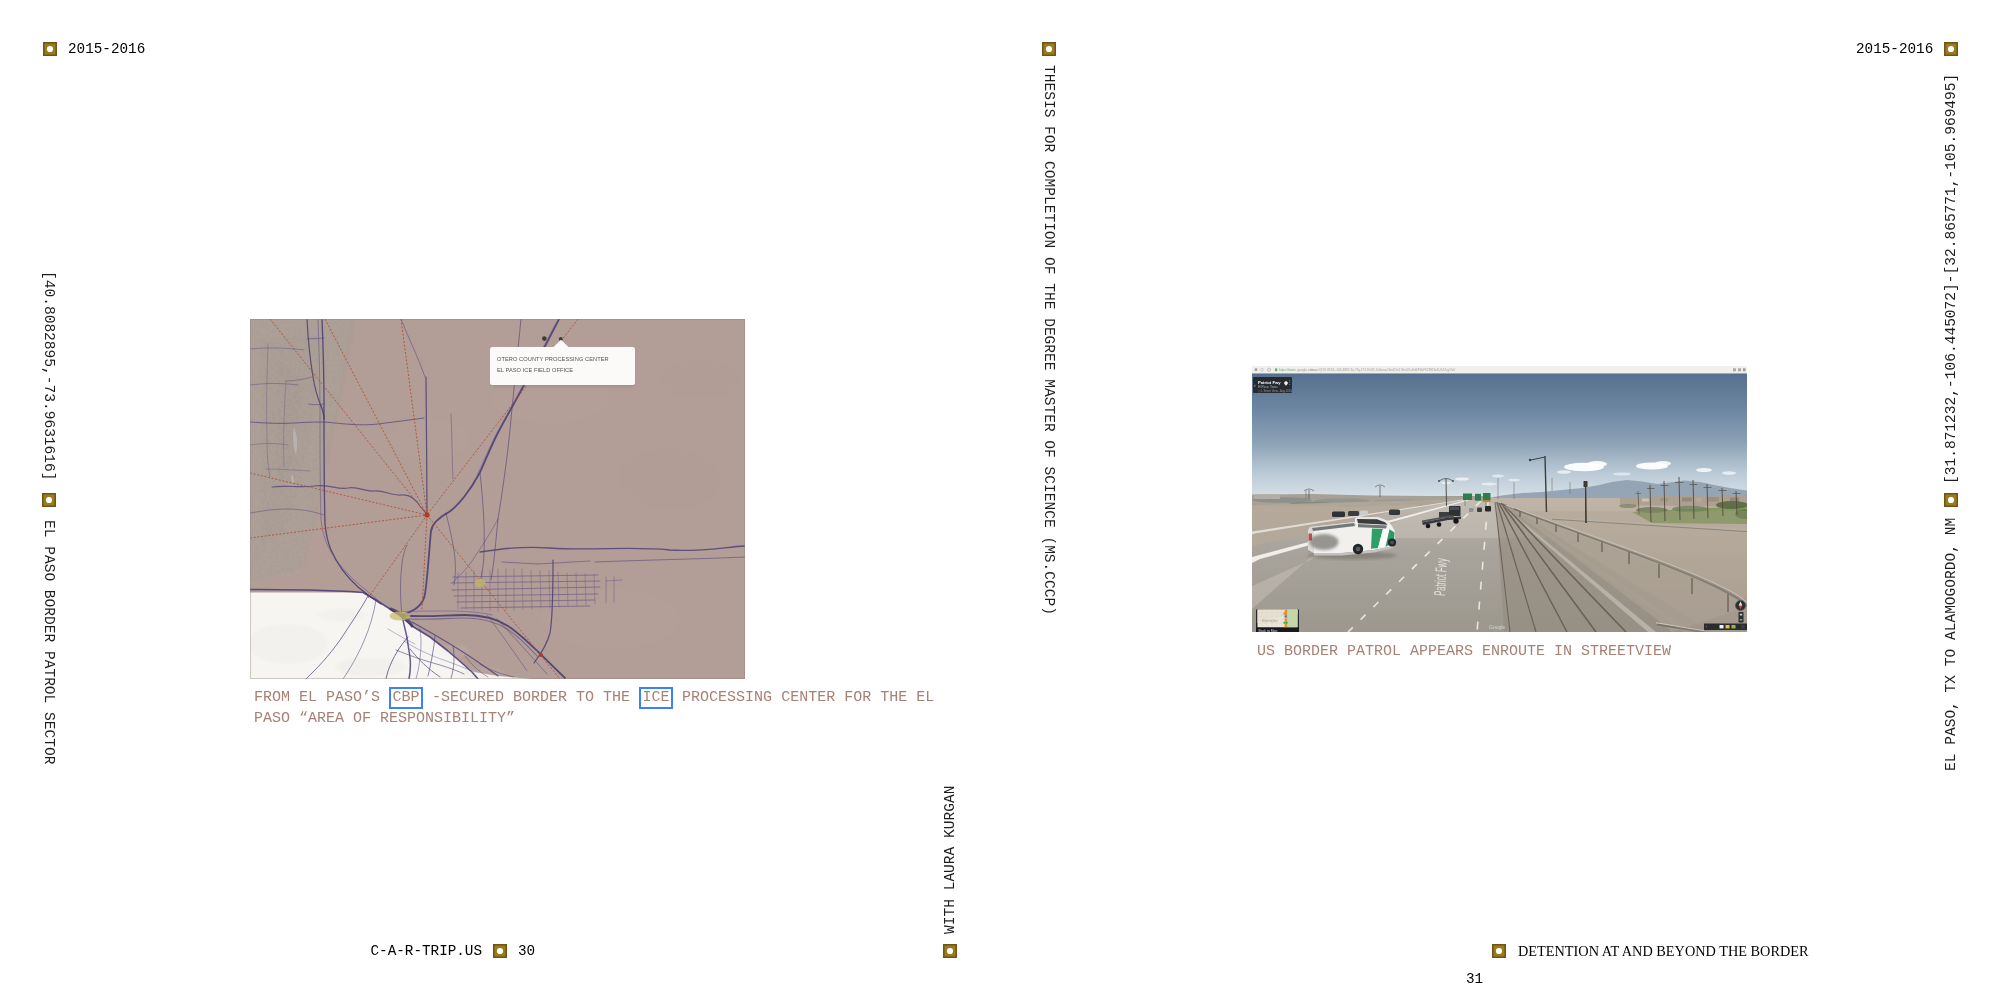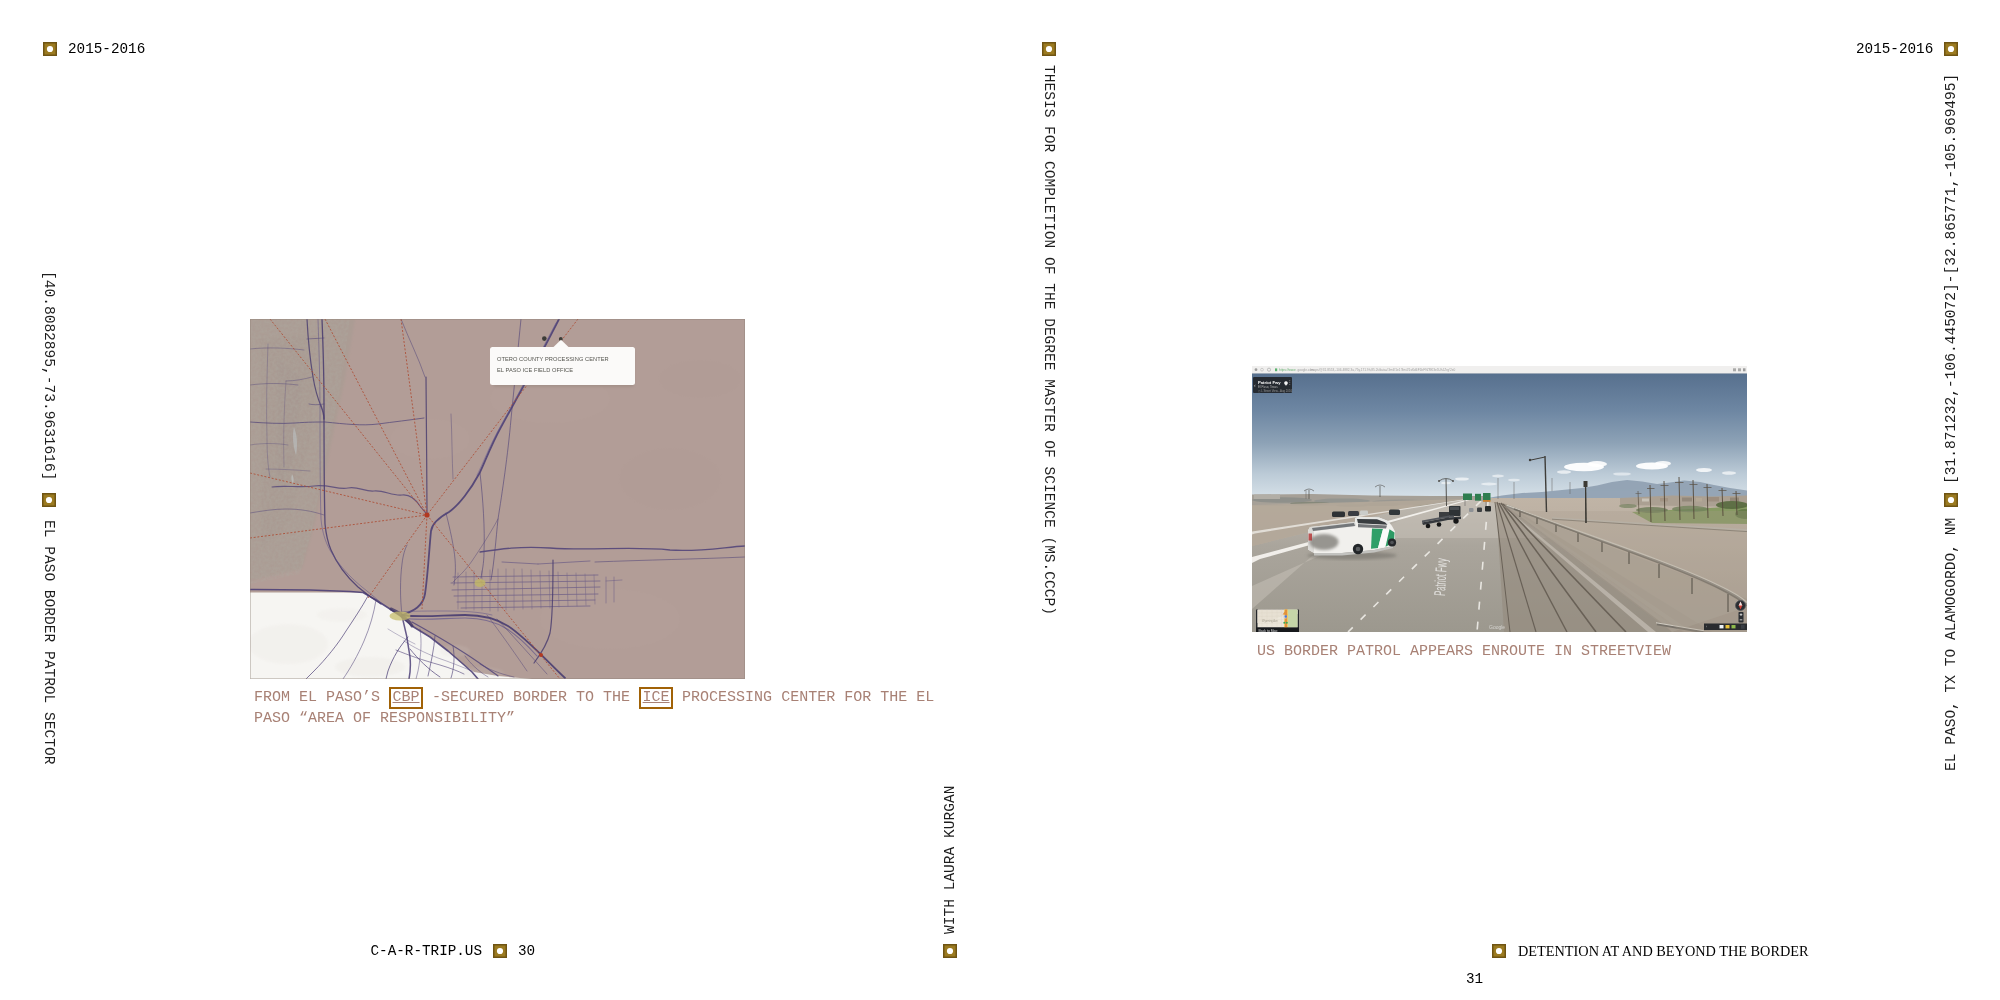--- a/index.html
+++ b/index.html
@@ -7,21 +7,21 @@
        font-family:"Liberation Mono",monospace;overflow:hidden;}
   .mk{position:absolute;width:14px;height:14px;}
   .txt{position:absolute;font-size:14.3px;line-height:16px;
        color:#000000;white-space:nowrap;}
   .vtxt{position:absolute;font-size:14.55px;line-height:14px;
         color:#1d1d1d;white-space:nowrap;transform-origin:0 0;}
   .cw{transform:rotate(90deg);}
   .ccw{transform:rotate(-90deg);}
   .cap{position:absolute;font-size:15px;line-height:21px;letter-spacing:0px;
        color:#a88175;white-space:nowrap;}
-  .capbox{border:2px solid #a16207;padding:0px 1.5px 1px 1.5px;text-decoration:underline;}
+  .capbox{border:2px solid #3b82f6;padding:0px 1.5px 1px 1.5px;}
 </style>
 </head>
 <body>
 
 <svg class="mk" style="left:43px;top:42px;" viewBox="0 0 14 14">
     <rect x="0.75" y="0.75" width="12.5" height="12.5" fill="#9b7a20" stroke="#6f5413" stroke-width="1.5"></rect>
     <circle cx="7" cy="7" r="3.1" fill="#ffffff"></circle>
   </svg>
 
 <div class="txt" style="left:68px;top:41px;">2015-2016</div>

